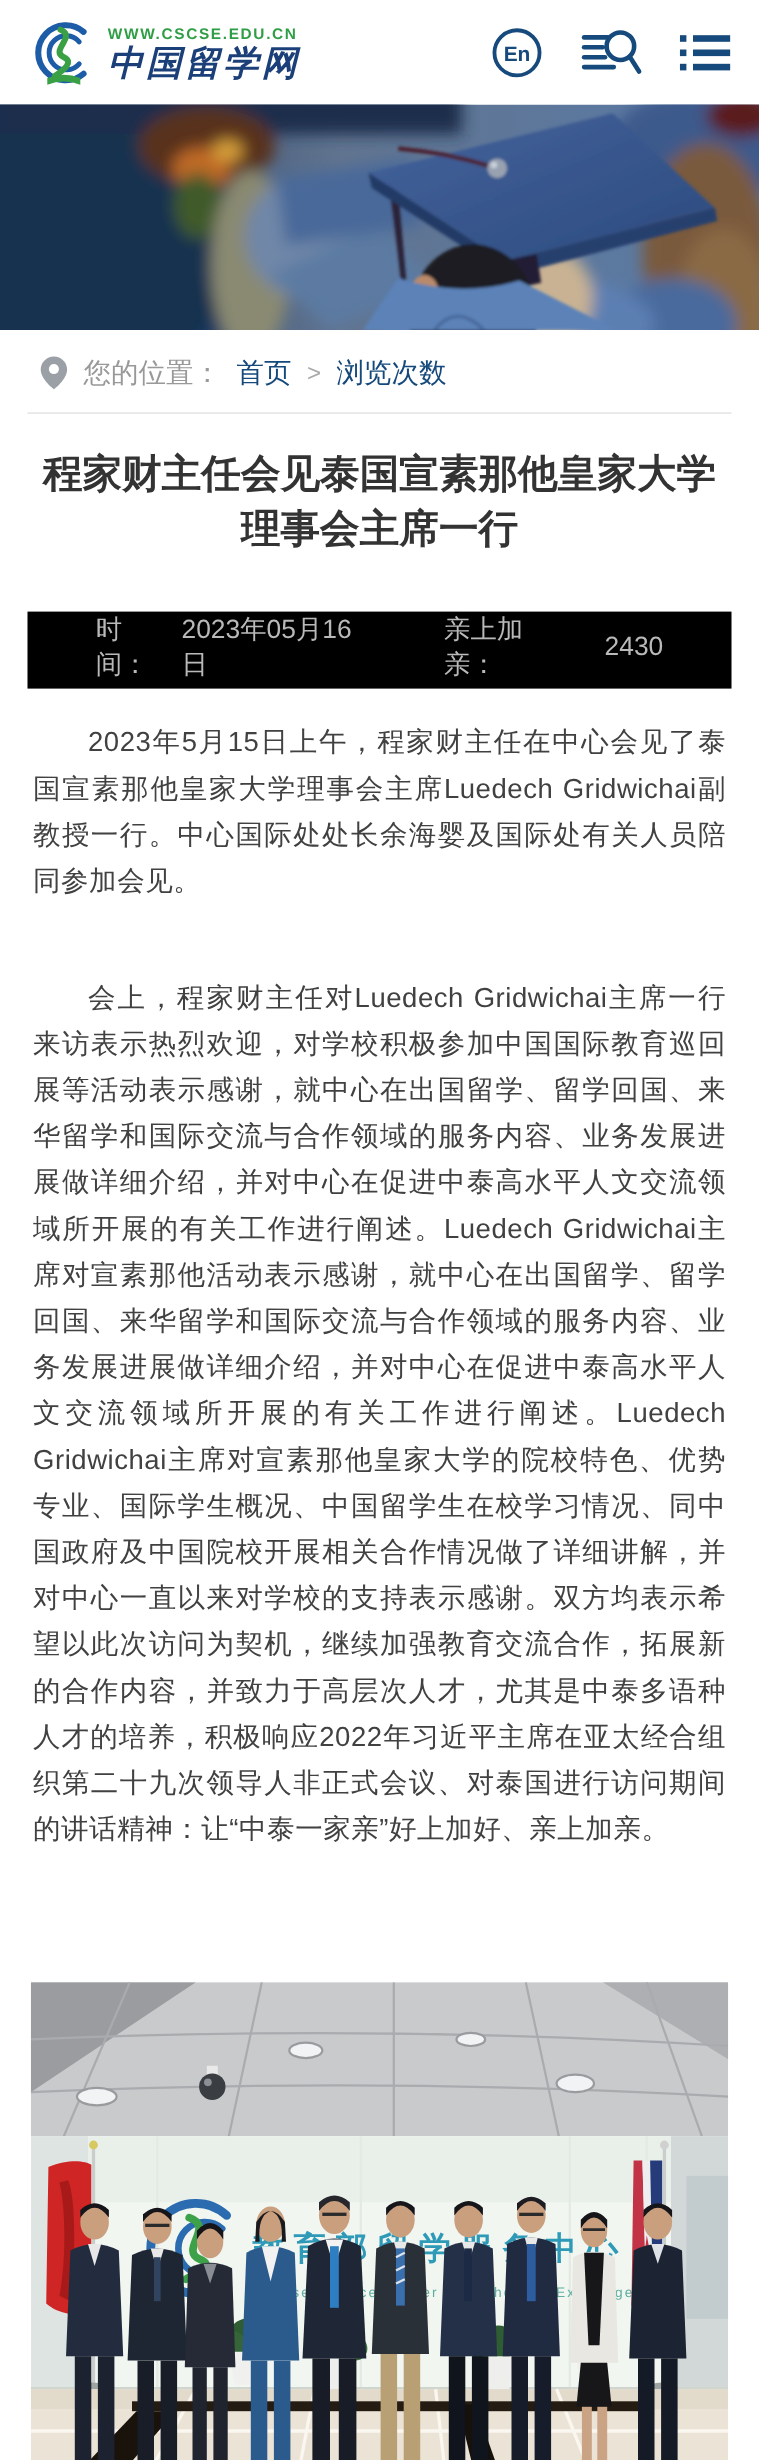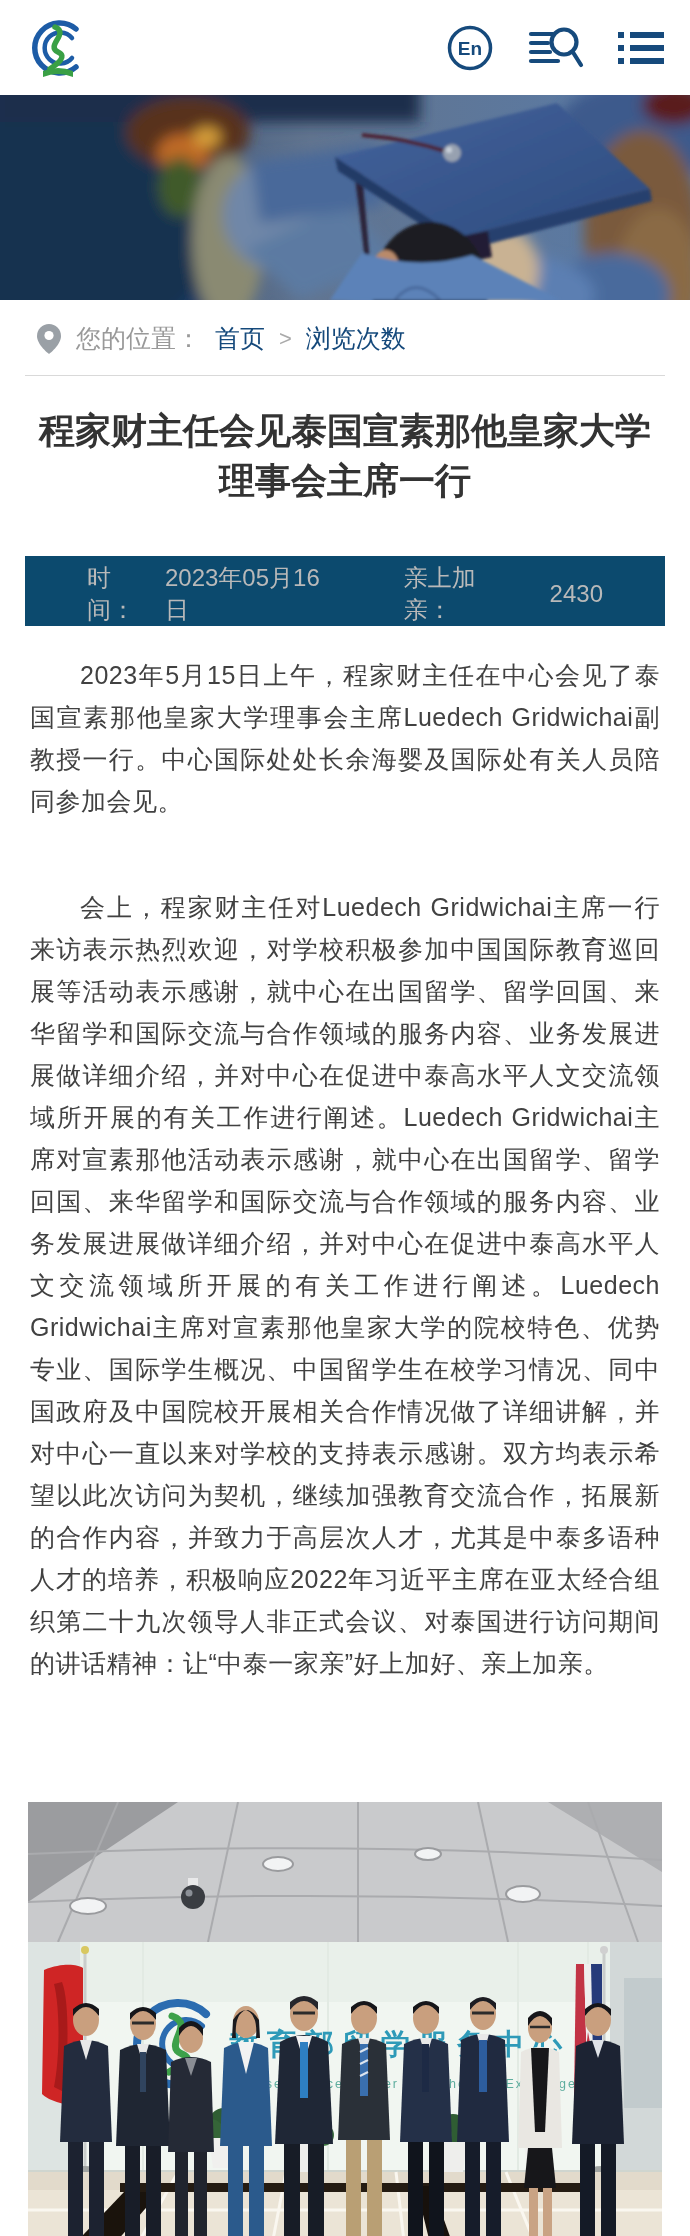--- a/index.html
+++ b/index.html
@@ -20,21 +20,21 @@
 
   
   .breadcrumb-row { display:flex; align-items:center; gap:14px; padding:22px 30px 0 36px; font-size:25px; }
   .crumb-label { color:#999; }
   .crumb-link { color:#15497b; text-decoration:none; }
   .crumb-sep { color:#aaa; font-size:22px; }
   .divider { border-top:1px solid #d9d9d9; margin:20px 25px 0 25px; }
 
   
   .article-title { margin:30px 28px 0; text-align:center; color:#333; font-size:36px; line-height:50px; font-weight:700; }
-  .meta-bar { margin:50px 25px 0; height:70px; background:#0c4a6e; display:flex; align-items:flex-end; padding:0 62px; font-size:24px; color:#b9b9b9; }
+  .meta-bar { margin:50px 25px 0; height:70px; background:#000000; display:flex; align-items:flex-start; padding:0 62px; font-size:24px; color:#b9b9b9; }
   .meta-group { display:flex; align-items:center; }
   .meta-group + .meta-group { margin-left:60px; }
   .meta-value { margin-left:6px; }
   .meta-views-value { margin-left:26px; }
 
   .article-body { padding:28px 30px 0; }
   .article-body p { font-size:25px; line-height:42px; color:#414141; text-align:justify; text-indent:2em; margin-bottom:64px; letter-spacing:0.5px; }
   .article-body p:last-child { margin-bottom:0; }
 
   
@@ -47,20 +47,24 @@
 <div class="page">
 
   <header class="site-header">
     <a class="logo">
       <svg width="58" height="64" viewBox="0 0 58 64">
         <path d="M46,13 A25,25 0 1 0 46,51" fill="none" stroke="#1d5ca6" stroke-width="5.5" stroke-linecap="round"></path>
         <path d="M42,22 A15.5,15.5 0 1 0 42,42" fill="none" stroke="#1d5ca6" stroke-width="4.5" stroke-linecap="round"></path>
         <path d="M25,11 C40,17 15,30 28,36 C39,41 24,50 20,53" fill="none" stroke="#3aa045" stroke-width="5.5" stroke-linecap="round"></path>
         <path d="M13,55 Q28,49 43,55 L43,61 Q28,55 13,61 Z" fill="#3aa045"></path>
       </svg>
+      <span class="logo-texts">
+        <span class="logo-url">WWW.CSCSE.EDU.CN</span>
+        <span class="logo-cn">中国留学网</span>
+      </span>
     </a>
     <div class="header-icons">
       <svg width="48" height="48" viewBox="0 0 48 48">
         <circle cx="24" cy="24" r="20.5" fill="none" stroke="#164a7c" stroke-width="3.5"></circle>
         <text x="24" y="31" text-anchor="middle" font-size="19" font-weight="bold" fill="#164a7c">En</text>
       </svg>
       <svg width="56" height="46" viewBox="0 0 56 46">
         <g stroke="#164a7c" stroke-width="4.2" stroke-linecap="round">
           <line x1="3" y1="9" x2="25" y2="9"></line>
           <line x1="3" y1="18" x2="20" y2="18"></line>

